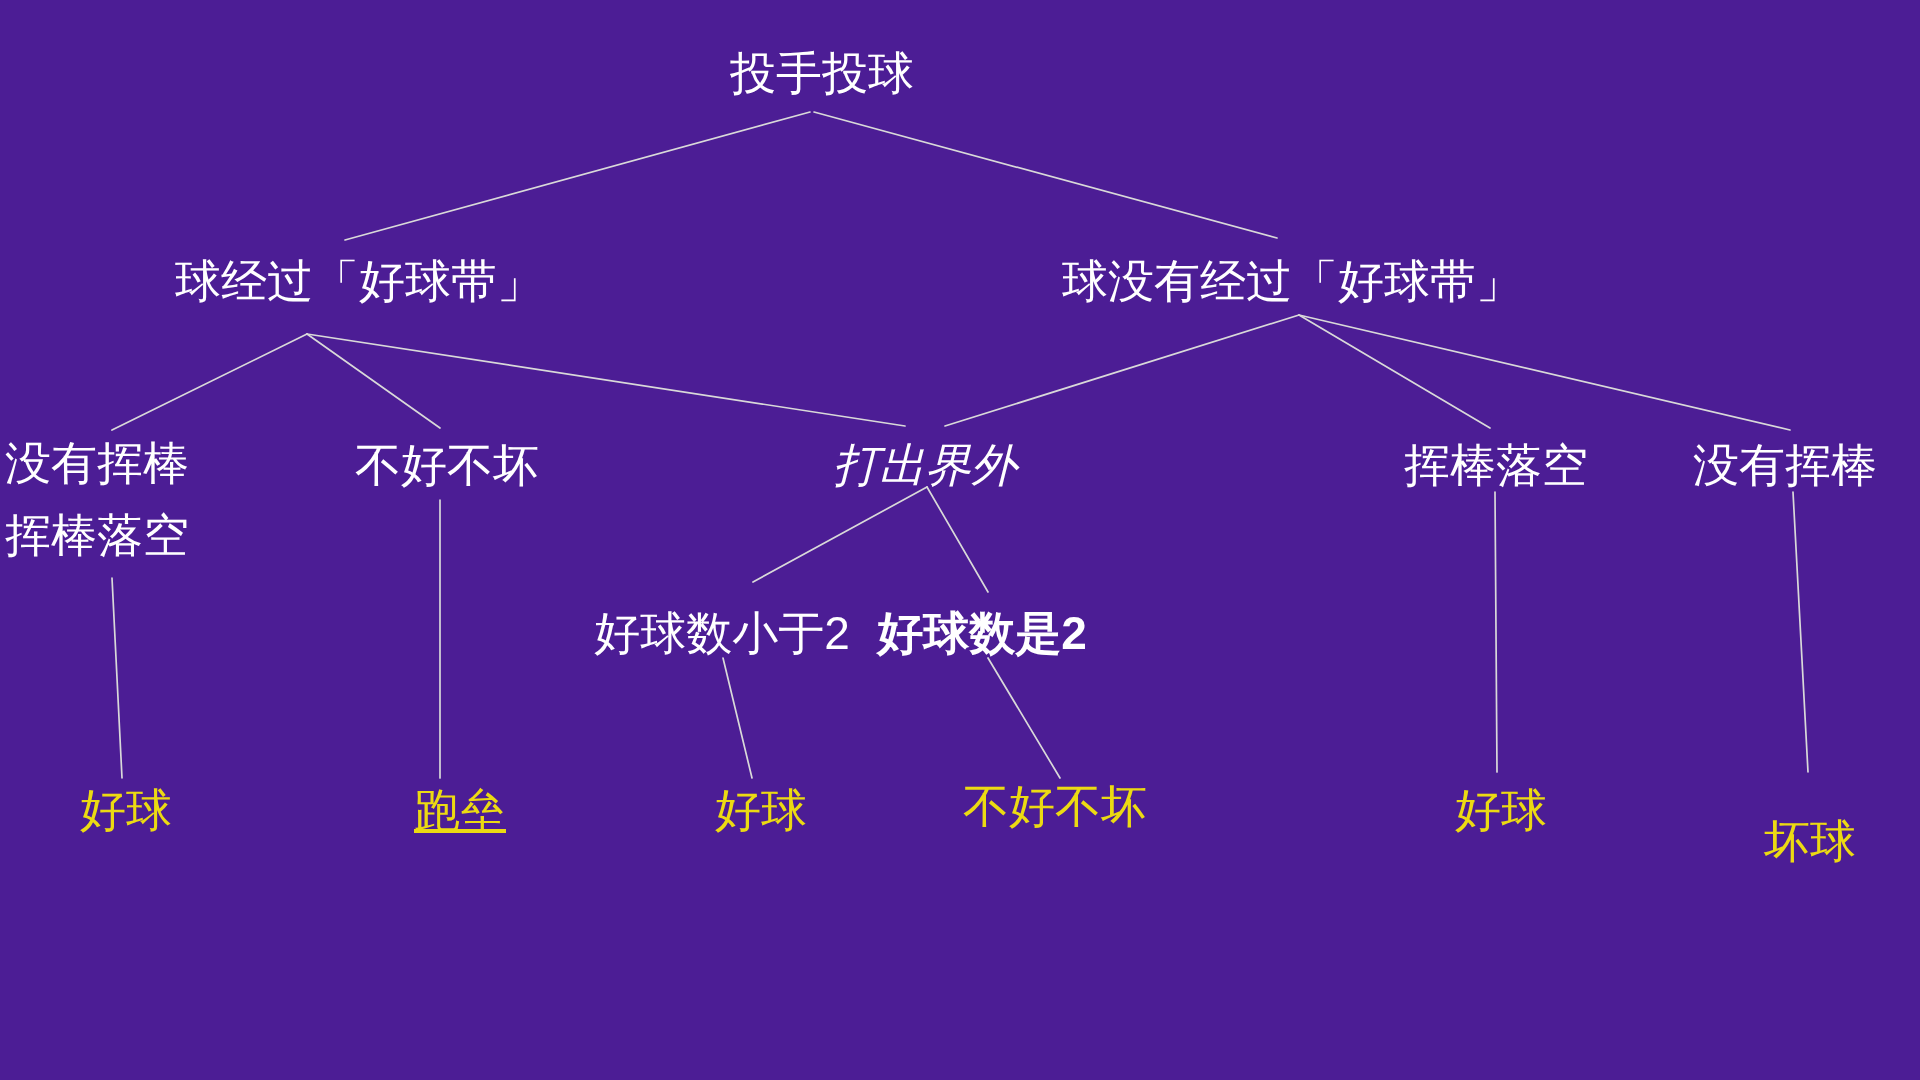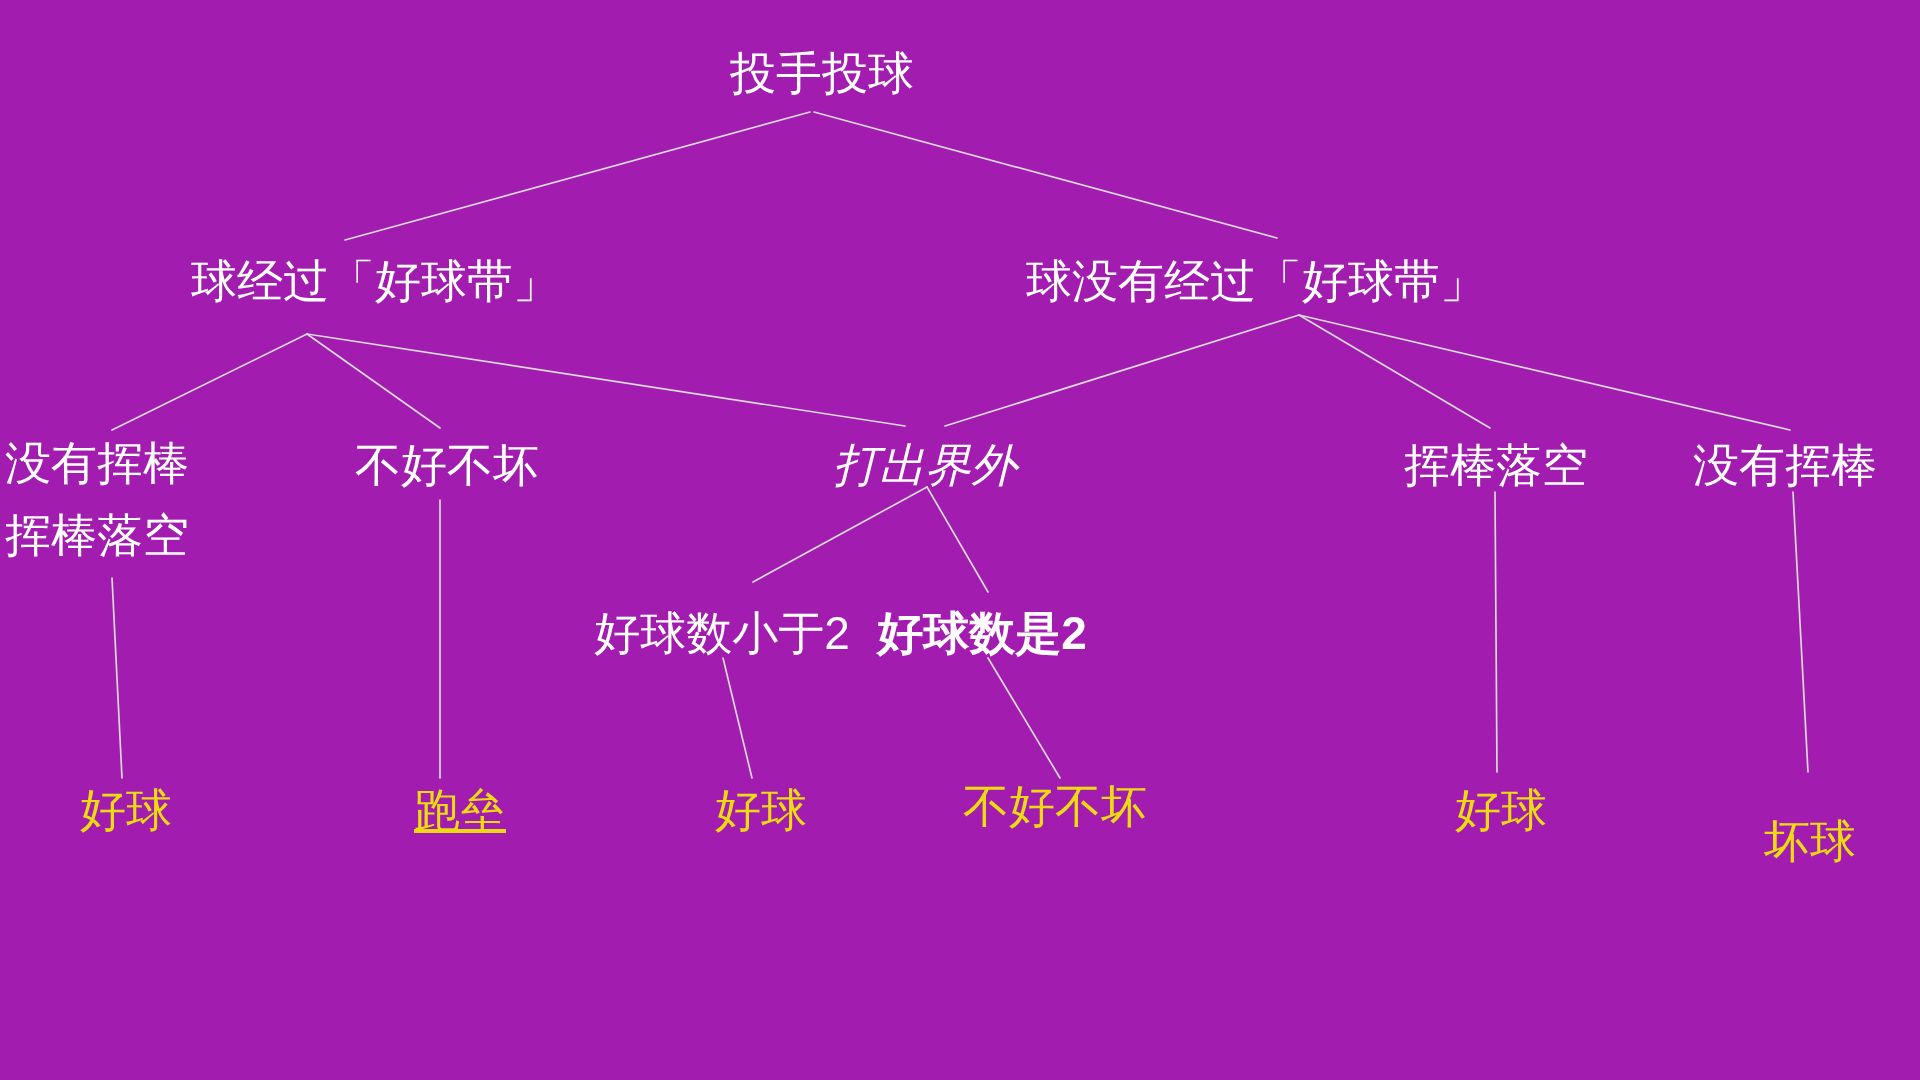--- a/index.html
+++ b/index.html
@@ -4,21 +4,21 @@
 <style>
   html, body {
     margin: 0;
     padding: 0;
     background: #000000;
   }
   #stage {
     position: relative;
     width: 1920px;
     height: 1080px;
-    background: #a21caf;
+    background: #4c1d95;
     overflow: hidden;
     font-family: "Liberation Sans", "DejaVu Sans", sans-serif;
   }
   #edges-svg {
     position: absolute;
     left: 0;
     top: 0;
     width: 1920px;
     height: 1080px;
   }
@@ -41,22 +41,22 @@
     color: #ecda12;
   }
   
   .node.multiline {
     transform: none;
     text-align: left;
     line-height: 72px;
   }
   
   .n-root            { left: 822px;  top: 73px;  }
-  .n-pass-zone       { left: 375px;  top: 281px; }
-  .n-miss-zone       { left: 1256px; top: 281px; text-align: center; }
+  .n-pass-zone       { left: 359px;  top: 281px; }
+  .n-miss-zone       { left: 1292px; top: 281px; text-align: center; }
   .n-noswing-miss    { left: 5px;    top: 427px; }
   .n-hit-fair        { left: 447px;  top: 465px; }
   .n-hit-foul        { left: 925px;  top: 465px; font-style: italic; }
   .n-swing-miss      { left: 1496px; top: 465px; }
   .n-no-swing        { left: 1785px; top: 465px; }
   .n-strikes-lt2     { left: 722px;  top: 633px; }
   .n-strikes-eq2     { left: 982px;  top: 633px; font-weight: bold; }
   .n-leaf-strike1    { left: 126px;  top: 810px; }
   .n-leaf-run        { left: 460px;  top: 810px; text-decoration: underline; }
   .n-leaf-strike2    { left: 761px;  top: 810px; }

